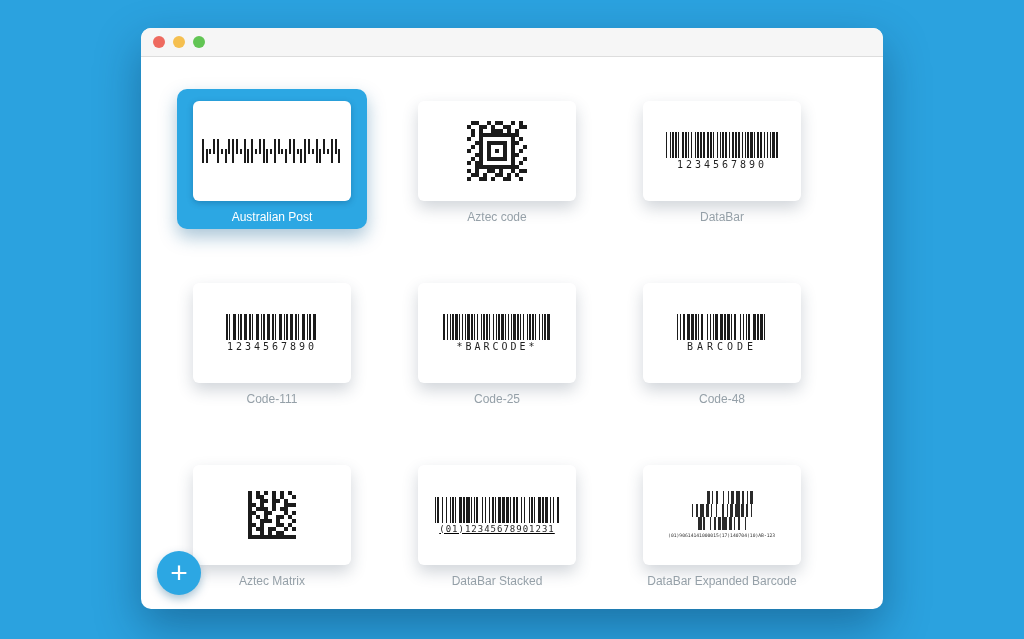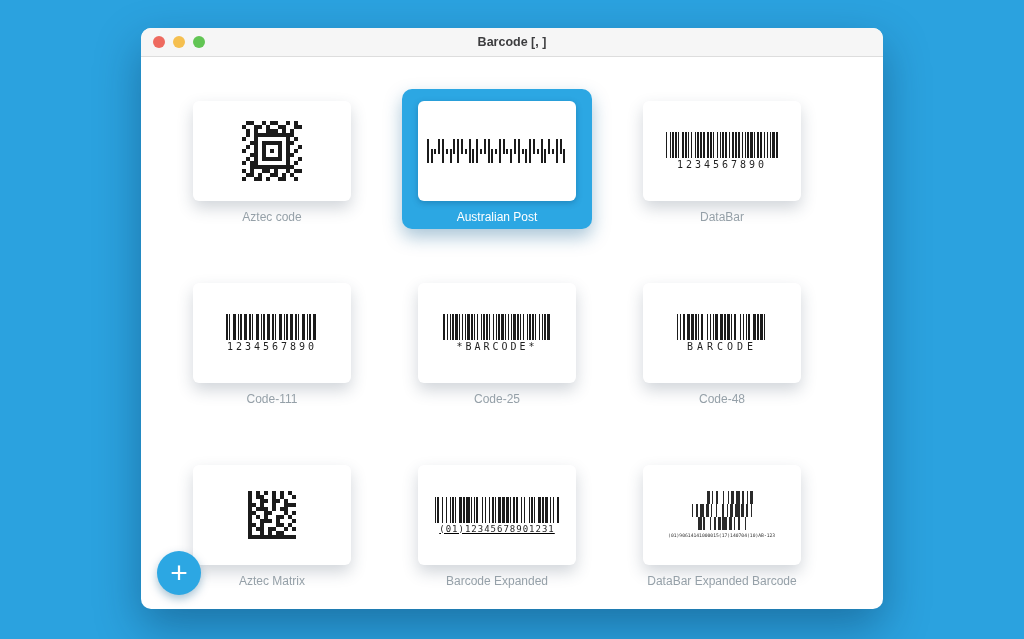--- a/index.html
+++ b/index.html
@@ -87,286 +87,23 @@
 </head>
 <body>
 
 <div class="window">
   <div class="titlebar">
     <div class="traffic">
       <button class="dot red"></button>
       <button class="dot yellow"></button>
       <button class="dot green"></button>
     </div>
-    <div class="title">Barcode [, ]</div>
   </div>
 
   <div class="grid" id="grid">
-      <div class="tile">
-        <div class="card">
-          <div class="bc-matrix">
-            <div class="mrow">
-              <div class="m"></div>
-              <div class="m on"></div>
-              <div class="m on"></div>
-              <div class="m"></div>
-              <div class="m"></div>
-              <div class="m on"></div>
-              <div class="m"></div>
-              <div class="m on"></div>
-              <div class="m on"></div>
-              <div class="m"></div>
-              <div class="m"></div>
-              <div class="m on"></div>
-              <div class="m"></div>
-              <div class="m on"></div>
-              <div class="m"></div>
-            </div>
-            <div class="mrow">
-              <div class="m on"></div>
-              <div class="m"></div>
-              <div class="m"></div>
-              <div class="m on"></div>
-              <div class="m on"></div>
-              <div class="m"></div>
-              <div class="m on"></div>
-              <div class="m"></div>
-              <div class="m"></div>
-              <div class="m on"></div>
-              <div class="m on"></div>
-              <div class="m"></div>
-              <div class="m"></div>
-              <div class="m on"></div>
-              <div class="m on"></div>
-            </div>
-            <div class="mrow">
-              <div class="m"></div>
-              <div class="m on"></div>
-              <div class="m"></div>
-              <div class="m on"></div>
-              <div class="m"></div>
-              <div class="m"></div>
-              <div class="m on"></div>
-              <div class="m on"></div>
-              <div class="m on"></div>
-              <div class="m"></div>
-              <div class="m on"></div>
-              <div class="m"></div>
-              <div class="m on"></div>
-              <div class="m"></div>
-              <div class="m"></div>
-            </div>
-            <div class="mrow">
-              <div class="m"></div>
-              <div class="m on"></div>
-              <div class="m"></div>
-              <div class="m on"></div>
-              <div class="m on"></div>
-              <div class="m on"></div>
-              <div class="m on"></div>
-              <div class="m on"></div>
-              <div class="m on"></div>
-              <div class="m on"></div>
-              <div class="m on"></div>
-              <div class="m on"></div>
-              <div class="m on"></div>
-              <div class="m"></div>
-              <div class="m"></div>
-            </div>
-            <div class="mrow">
-              <div class="m on"></div>
-              <div class="m"></div>
-              <div class="m"></div>
-              <div class="m on"></div>
-              <div class="m"></div>
-              <div class="m"></div>
-              <div class="m"></div>
-              <div class="m"></div>
-              <div class="m"></div>
-              <div class="m"></div>
-              <div class="m"></div>
-              <div class="m on"></div>
-              <div class="m"></div>
-              <div class="m on"></div>
-              <div class="m"></div>
-            </div>
-            <div class="mrow">
-              <div class="m"></div>
-              <div class="m"></div>
-              <div class="m on"></div>
-              <div class="m on"></div>
-              <div class="m"></div>
-              <div class="m on"></div>
-              <div class="m on"></div>
-              <div class="m on"></div>
-              <div class="m on"></div>
-              <div class="m on"></div>
-              <div class="m"></div>
-              <div class="m on"></div>
-              <div class="m on"></div>
-              <div class="m"></div>
-              <div class="m"></div>
-            </div>
-            <div class="mrow">
-              <div class="m"></div>
-              <div class="m on"></div>
-              <div class="m"></div>
-              <div class="m on"></div>
-              <div class="m"></div>
-              <div class="m on"></div>
-              <div class="m"></div>
-              <div class="m"></div>
-              <div class="m"></div>
-              <div class="m on"></div>
-              <div class="m"></div>
-              <div class="m on"></div>
-              <div class="m"></div>
-              <div class="m"></div>
-              <div class="m on"></div>
-            </div>
-            <div class="mrow">
-              <div class="m on"></div>
-              <div class="m"></div>
-              <div class="m"></div>
-              <div class="m on"></div>
-              <div class="m"></div>
-              <div class="m on"></div>
-              <div class="m"></div>
-              <div class="m on"></div>
-              <div class="m"></div>
-              <div class="m on"></div>
-              <div class="m"></div>
-              <div class="m on"></div>
-              <div class="m"></div>
-              <div class="m on"></div>
-              <div class="m"></div>
-            </div>
-            <div class="mrow">
-              <div class="m"></div>
-              <div class="m"></div>
-              <div class="m on"></div>
-              <div class="m on"></div>
-              <div class="m"></div>
-              <div class="m on"></div>
-              <div class="m"></div>
-              <div class="m"></div>
-              <div class="m"></div>
-              <div class="m on"></div>
-              <div class="m"></div>
-              <div class="m on"></div>
-              <div class="m on"></div>
-              <div class="m"></div>
-              <div class="m"></div>
-            </div>
-            <div class="mrow">
-              <div class="m"></div>
-              <div class="m on"></div>
-              <div class="m"></div>
-              <div class="m on"></div>
-              <div class="m"></div>
-              <div class="m on"></div>
-              <div class="m on"></div>
-              <div class="m on"></div>
-              <div class="m on"></div>
-              <div class="m on"></div>
-              <div class="m"></div>
-              <div class="m on"></div>
-              <div class="m"></div>
-              <div class="m"></div>
-              <div class="m on"></div>
-            </div>
-            <div class="mrow">
-              <div class="m on"></div>
-              <div class="m"></div>
-              <div class="m on"></div>
-              <div class="m on"></div>
-              <div class="m"></div>
-              <div class="m"></div>
-              <div class="m"></div>
-              <div class="m"></div>
-              <div class="m"></div>
-              <div class="m"></div>
-              <div class="m"></div>
-              <div class="m on"></div>
-              <div class="m"></div>
-              <div class="m on"></div>
-              <div class="m"></div>
-            </div>
-            <div class="mrow">
-              <div class="m"></div>
-              <div class="m"></div>
-              <div class="m on"></div>
-              <div class="m on"></div>
-              <div class="m on"></div>
-              <div class="m on"></div>
-              <div class="m on"></div>
-              <div class="m on"></div>
-              <div class="m on"></div>
-              <div class="m on"></div>
-              <div class="m on"></div>
-              <div class="m on"></div>
-              <div class="m on"></div>
-              <div class="m"></div>
-              <div class="m"></div>
-            </div>
-            <div class="mrow">
-              <div class="m on"></div>
-              <div class="m"></div>
-              <div class="m on"></div>
-              <div class="m"></div>
-              <div class="m"></div>
-              <div class="m on"></div>
-              <div class="m on"></div>
-              <div class="m"></div>
-              <div class="m on"></div>
-              <div class="m"></div>
-              <div class="m"></div>
-              <div class="m on"></div>
-              <div class="m"></div>
-              <div class="m on"></div>
-              <div class="m on"></div>
-            </div>
-            <div class="mrow">
-              <div class="m"></div>
-              <div class="m on"></div>
-              <div class="m on"></div>
-              <div class="m"></div>
-              <div class="m on"></div>
-              <div class="m"></div>
-              <div class="m"></div>
-              <div class="m on"></div>
-              <div class="m on"></div>
-              <div class="m"></div>
-              <div class="m on"></div>
-              <div class="m"></div>
-              <div class="m on"></div>
-              <div class="m"></div>
-              <div class="m"></div>
-            </div>
-            <div class="mrow">
-              <div class="m on"></div>
-              <div class="m"></div>
-              <div class="m"></div>
-              <div class="m on"></div>
-              <div class="m on"></div>
-              <div class="m"></div>
-              <div class="m on"></div>
-              <div class="m"></div>
-              <div class="m"></div>
-              <div class="m on"></div>
-              <div class="m on"></div>
-              <div class="m"></div>
-              <div class="m"></div>
-              <div class="m on"></div>
-              <div class="m"></div>
-            </div>
-          </div>
-        </div>
-        <div class="tile-label">Aztec code</div>
-      </div>
       <div class="tile selected">
         <div class="card">
           <div class="bc-4state">
             <div class="fb" style="margin-top: 0px; height: 24px;"></div>
             <div class="fb" style="margin-top: 9.5px; height: 14.5px;"></div>
             <div class="fb" style="margin-top: 9.5px; height: 5px;"></div>
             <div class="fb" style="margin-top: 0px; height: 14.5px;"></div>
             <div class="fb" style="margin-top: 0px; height: 24px;"></div>
             <div class="fb" style="margin-top: 9.5px; height: 5px;"></div>
             <div class="fb" style="margin-top: 9.5px; height: 14.5px;"></div>
@@ -399,20 +136,282 @@
             <div class="fb" style="margin-top: 9.5px; height: 5px;"></div>
             <div class="fb" style="margin-top: 0px; height: 24px;"></div>
             <div class="fb" style="margin-top: 0px; height: 14.5px;"></div>
             <div class="fb" style="margin-top: 9.5px; height: 14.5px;"></div>
           </div>
         </div>
         <div class="tile-label">Australian Post</div>
       </div>
       <div class="tile">
         <div class="card">
+          <div class="bc-matrix">
+            <div class="mrow">
+              <div class="m"></div>
+              <div class="m on"></div>
+              <div class="m on"></div>
+              <div class="m"></div>
+              <div class="m"></div>
+              <div class="m on"></div>
+              <div class="m"></div>
+              <div class="m on"></div>
+              <div class="m on"></div>
+              <div class="m"></div>
+              <div class="m"></div>
+              <div class="m on"></div>
+              <div class="m"></div>
+              <div class="m on"></div>
+              <div class="m"></div>
+            </div>
+            <div class="mrow">
+              <div class="m on"></div>
+              <div class="m"></div>
+              <div class="m"></div>
+              <div class="m on"></div>
+              <div class="m on"></div>
+              <div class="m"></div>
+              <div class="m on"></div>
+              <div class="m"></div>
+              <div class="m"></div>
+              <div class="m on"></div>
+              <div class="m on"></div>
+              <div class="m"></div>
+              <div class="m"></div>
+              <div class="m on"></div>
+              <div class="m on"></div>
+            </div>
+            <div class="mrow">
+              <div class="m"></div>
+              <div class="m on"></div>
+              <div class="m"></div>
+              <div class="m on"></div>
+              <div class="m"></div>
+              <div class="m"></div>
+              <div class="m on"></div>
+              <div class="m on"></div>
+              <div class="m on"></div>
+              <div class="m"></div>
+              <div class="m on"></div>
+              <div class="m"></div>
+              <div class="m on"></div>
+              <div class="m"></div>
+              <div class="m"></div>
+            </div>
+            <div class="mrow">
+              <div class="m"></div>
+              <div class="m on"></div>
+              <div class="m"></div>
+              <div class="m on"></div>
+              <div class="m on"></div>
+              <div class="m on"></div>
+              <div class="m on"></div>
+              <div class="m on"></div>
+              <div class="m on"></div>
+              <div class="m on"></div>
+              <div class="m on"></div>
+              <div class="m on"></div>
+              <div class="m on"></div>
+              <div class="m"></div>
+              <div class="m"></div>
+            </div>
+            <div class="mrow">
+              <div class="m on"></div>
+              <div class="m"></div>
+              <div class="m"></div>
+              <div class="m on"></div>
+              <div class="m"></div>
+              <div class="m"></div>
+              <div class="m"></div>
+              <div class="m"></div>
+              <div class="m"></div>
+              <div class="m"></div>
+              <div class="m"></div>
+              <div class="m on"></div>
+              <div class="m"></div>
+              <div class="m on"></div>
+              <div class="m"></div>
+            </div>
+            <div class="mrow">
+              <div class="m"></div>
+              <div class="m"></div>
+              <div class="m on"></div>
+              <div class="m on"></div>
+              <div class="m"></div>
+              <div class="m on"></div>
+              <div class="m on"></div>
+              <div class="m on"></div>
+              <div class="m on"></div>
+              <div class="m on"></div>
+              <div class="m"></div>
+              <div class="m on"></div>
+              <div class="m on"></div>
+              <div class="m"></div>
+              <div class="m"></div>
+            </div>
+            <div class="mrow">
+              <div class="m"></div>
+              <div class="m on"></div>
+              <div class="m"></div>
+              <div class="m on"></div>
+              <div class="m"></div>
+              <div class="m on"></div>
+              <div class="m"></div>
+              <div class="m"></div>
+              <div class="m"></div>
+              <div class="m on"></div>
+              <div class="m"></div>
+              <div class="m on"></div>
+              <div class="m"></div>
+              <div class="m"></div>
+              <div class="m on"></div>
+            </div>
+            <div class="mrow">
+              <div class="m on"></div>
+              <div class="m"></div>
+              <div class="m"></div>
+              <div class="m on"></div>
+              <div class="m"></div>
+              <div class="m on"></div>
+              <div class="m"></div>
+              <div class="m on"></div>
+              <div class="m"></div>
+              <div class="m on"></div>
+              <div class="m"></div>
+              <div class="m on"></div>
+              <div class="m"></div>
+              <div class="m on"></div>
+              <div class="m"></div>
+            </div>
+            <div class="mrow">
+              <div class="m"></div>
+              <div class="m"></div>
+              <div class="m on"></div>
+              <div class="m on"></div>
+              <div class="m"></div>
+              <div class="m on"></div>
+              <div class="m"></div>
+              <div class="m"></div>
+              <div class="m"></div>
+              <div class="m on"></div>
+              <div class="m"></div>
+              <div class="m on"></div>
+              <div class="m on"></div>
+              <div class="m"></div>
+              <div class="m"></div>
+            </div>
+            <div class="mrow">
+              <div class="m"></div>
+              <div class="m on"></div>
+              <div class="m"></div>
+              <div class="m on"></div>
+              <div class="m"></div>
+              <div class="m on"></div>
+              <div class="m on"></div>
+              <div class="m on"></div>
+              <div class="m on"></div>
+              <div class="m on"></div>
+              <div class="m"></div>
+              <div class="m on"></div>
+              <div class="m"></div>
+              <div class="m"></div>
+              <div class="m on"></div>
+            </div>
+            <div class="mrow">
+              <div class="m on"></div>
+              <div class="m"></div>
+              <div class="m on"></div>
+              <div class="m on"></div>
+              <div class="m"></div>
+              <div class="m"></div>
+              <div class="m"></div>
+              <div class="m"></div>
+              <div class="m"></div>
+              <div class="m"></div>
+              <div class="m"></div>
+              <div class="m on"></div>
+              <div class="m"></div>
+              <div class="m on"></div>
+              <div class="m"></div>
+            </div>
+            <div class="mrow">
+              <div class="m"></div>
+              <div class="m"></div>
+              <div class="m on"></div>
+              <div class="m on"></div>
+              <div class="m on"></div>
+              <div class="m on"></div>
+              <div class="m on"></div>
+              <div class="m on"></div>
+              <div class="m on"></div>
+              <div class="m on"></div>
+              <div class="m on"></div>
+              <div class="m on"></div>
+              <div class="m on"></div>
+              <div class="m"></div>
+              <div class="m"></div>
+            </div>
+            <div class="mrow">
+              <div class="m on"></div>
+              <div class="m"></div>
+              <div class="m on"></div>
+              <div class="m"></div>
+              <div class="m"></div>
+              <div class="m on"></div>
+              <div class="m on"></div>
+              <div class="m"></div>
+              <div class="m on"></div>
+              <div class="m"></div>
+              <div class="m"></div>
+              <div class="m on"></div>
+              <div class="m"></div>
+              <div class="m on"></div>
+              <div class="m on"></div>
+            </div>
+            <div class="mrow">
+              <div class="m"></div>
+              <div class="m on"></div>
+              <div class="m on"></div>
+              <div class="m"></div>
+              <div class="m on"></div>
+              <div class="m"></div>
+              <div class="m"></div>
+              <div class="m on"></div>
+              <div class="m on"></div>
+              <div class="m"></div>
+              <div class="m on"></div>
+              <div class="m"></div>
+              <div class="m on"></div>
+              <div class="m"></div>
+              <div class="m"></div>
+            </div>
+            <div class="mrow">
+              <div class="m on"></div>
+              <div class="m"></div>
+              <div class="m"></div>
+              <div class="m on"></div>
+              <div class="m on"></div>
+              <div class="m"></div>
+              <div class="m on"></div>
+              <div class="m"></div>
+              <div class="m"></div>
+              <div class="m on"></div>
+              <div class="m on"></div>
+              <div class="m"></div>
+              <div class="m"></div>
+              <div class="m on"></div>
+              <div class="m"></div>
+            </div>
+          </div>
+        </div>
+        <div class="tile-label">Aztec code</div>
+      </div>
+      <div class="tile">
+        <div class="card">
           <div style="display: flex; flex-direction: column; align-items: center;">
             <div class="bc-linear">
               <div class="b" style="width: 1.1px;"></div>
               <div class="s" style="width: 2.2px;"></div>
               <div class="b" style="width: 1.1px;"></div>
               <div class="s" style="width: 1.1px;"></div>
               <div class="b" style="width: 2.2px;"></div>
               <div class="s" style="width: 1.1px;"></div>
               <div class="b" style="width: 2.2px;"></div>
               <div class="s" style="width: 1.1px;"></div>
@@ -928,21 +927,21 @@
               <div class="s" style="width: 1.1px;"></div>
               <div class="b" style="width: 1.1px;"></div>
               <div class="s" style="width: 2.2px;"></div>
               <div class="b" style="width: 1.1px;"></div>
               <div class="s" style="width: 3.3px;"></div>
               <div class="b" style="width: 2.2px;"></div>
             </div>
             <div class="bc-text" style="font-size: 9px; letter-spacing: 1px; text-align: center;">(01)12345678901231</div>
           </div>
         </div>
-        <div class="tile-label">Barcode Expanded</div>
+        <div class="tile-label">DataBar Stacked</div>
       </div>
       <div class="tile">
         <div class="card">
           <div class="bc-stacked">
             <div class="srow">
               <div class="b" style="width: 3.2px;"></div>
               <div class="s" style="width: 1.6px;"></div>
               <div class="b" style="width: 1.6px;"></div>
               <div class="s" style="width: 3.2px;"></div>
               <div class="b" style="width: 1.6px;"></div>

